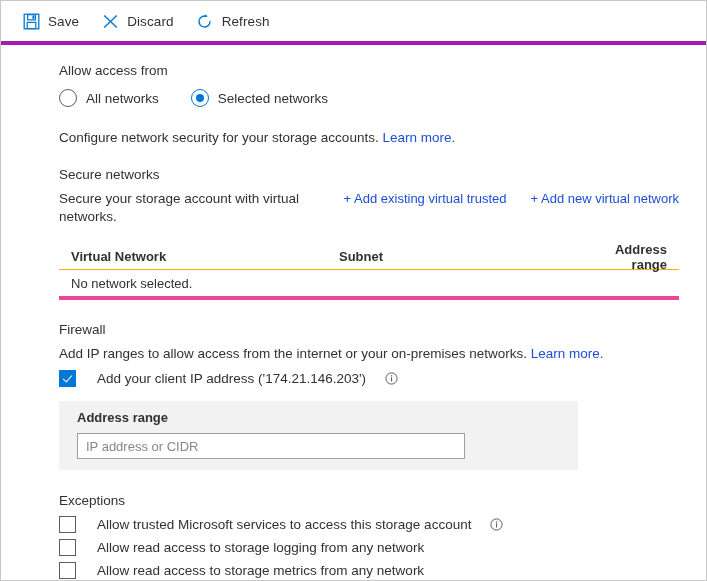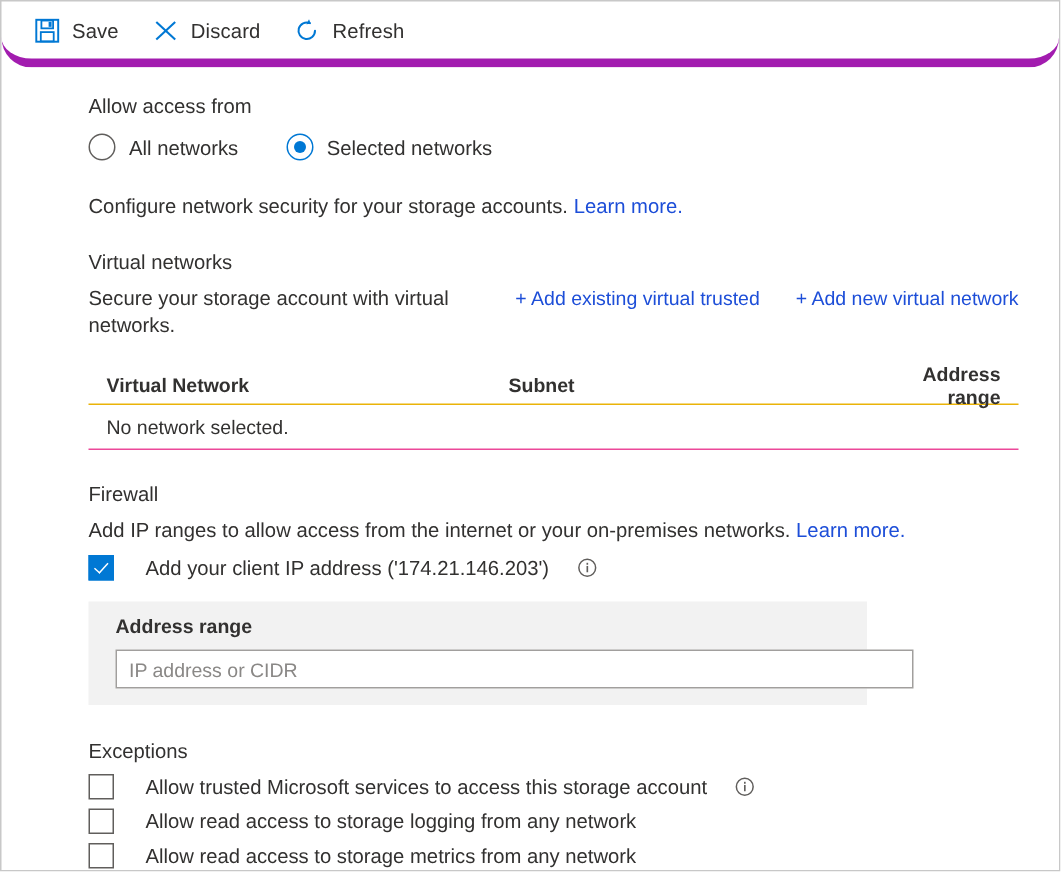--- a/index.html
+++ b/index.html
@@ -23,26 +23,25 @@
     font-size: 13px;
   }
 
   
   .toolbar {
     position: absolute;
     left: 0;
     top: 0;
     right: 0;
     height: 44px;
-    border-bottom: 6px solid #a21caf;
+    border-bottom: 4px solid #a21caf;
     display: flex;
     align-items: center;
     padding-left: 21px;
     box-sizing: border-box;
-    border-radius: 20px;
   }
   .tb-btn {
     display: flex;
     align-items: center;
     height: 30px;
     margin-right: 22px;
     cursor: pointer;
     user-select: none;
   }
   .tb-icon {
@@ -160,21 +159,21 @@
     padding: 0 12px;
     box-sizing: border-box;
     border-bottom: 1px solid #eab308;
   }
   .tbl-row {
     display: flex;
     align-items: center;
     height: 30px;
     padding: 0 12px;
     box-sizing: border-box;
-    border-bottom: 1px solid #ec4899;
+    border-bottom: 4px solid #ec4899;
   }
   .th {
     font-size: 13px;
     color: #323130;
     font-weight: 600;
   }
   .td {
     font-size: 13px;
     color: #323130;
   }
@@ -245,21 +244,21 @@
     box-sizing: border-box;
   }
   .addr-lbl {
     font-size: 13px;
     color: #323130;
     font-weight: 600;
     margin-bottom: 8px;
     margin-left: 0px;
   }
   .addr-input {
-    width: 532px;
+    width: 388px;
     height: 26px;
     box-sizing: border-box;
     border: 1px solid #a19f9d;
     background: #ffffff;
     padding: 0 8px;
     font-family: "Liberation Sans", sans-serif;
     font-size: 13px;
     color: #323130;
     outline: none;
   }
@@ -328,21 +327,21 @@
         <span class="radio-mark checked"></span>
         <span class="radio-label">Selected networks</span>
       </div>
     </div>
 
     <div class="para" style="margin-top:22px;">
       <span>Configure network security for your storage accounts.</span>
       <a class="lnk">Learn more.</a>
     </div>
 
-    <div class="section-label" style="margin-top:19px;">Virtual networks</div>
+    <div class="section-label" style="margin-top:19px;">Secure networks</div>
 
     <div class="row-inline" style="margin-top:6px;">
       <span class="para">Secure your storage account with virtual networks.</span>
       <span class="vnet-links">
         <a class="lnk">+ Add existing virtual trusted</a>
         <a class="lnk">+ Add new virtual network</a>
       </span>
     </div>
 
     <div class="tbl">

